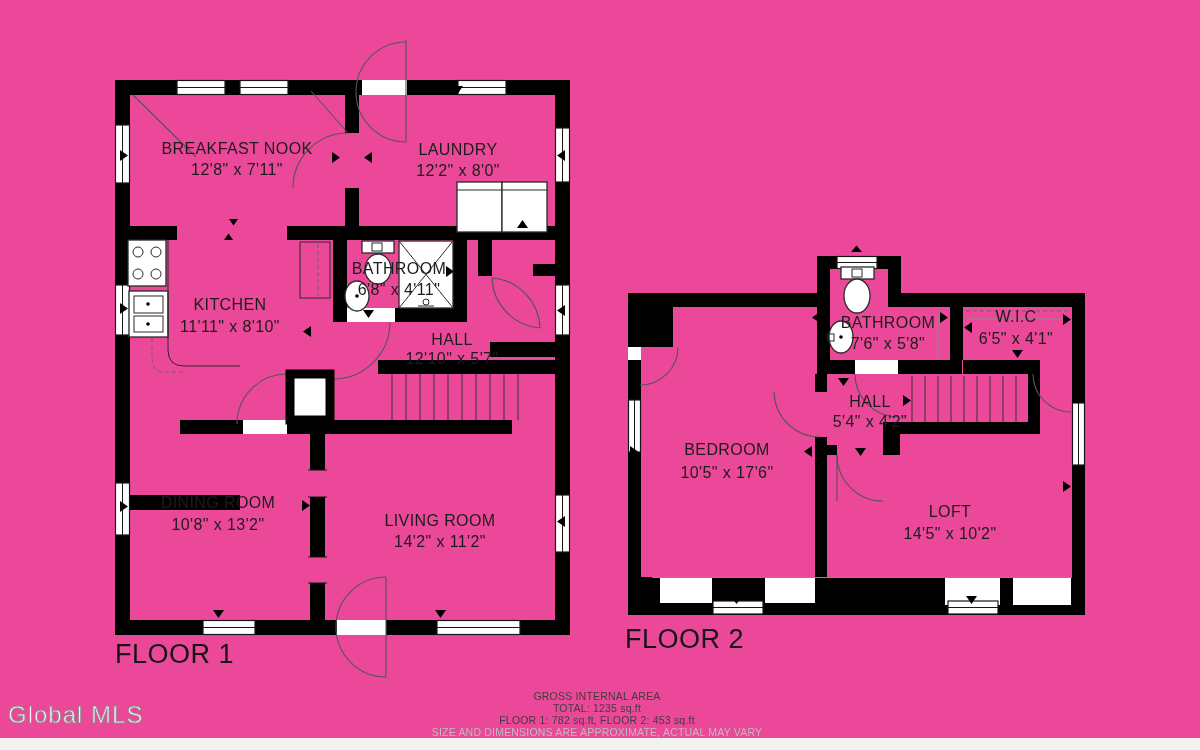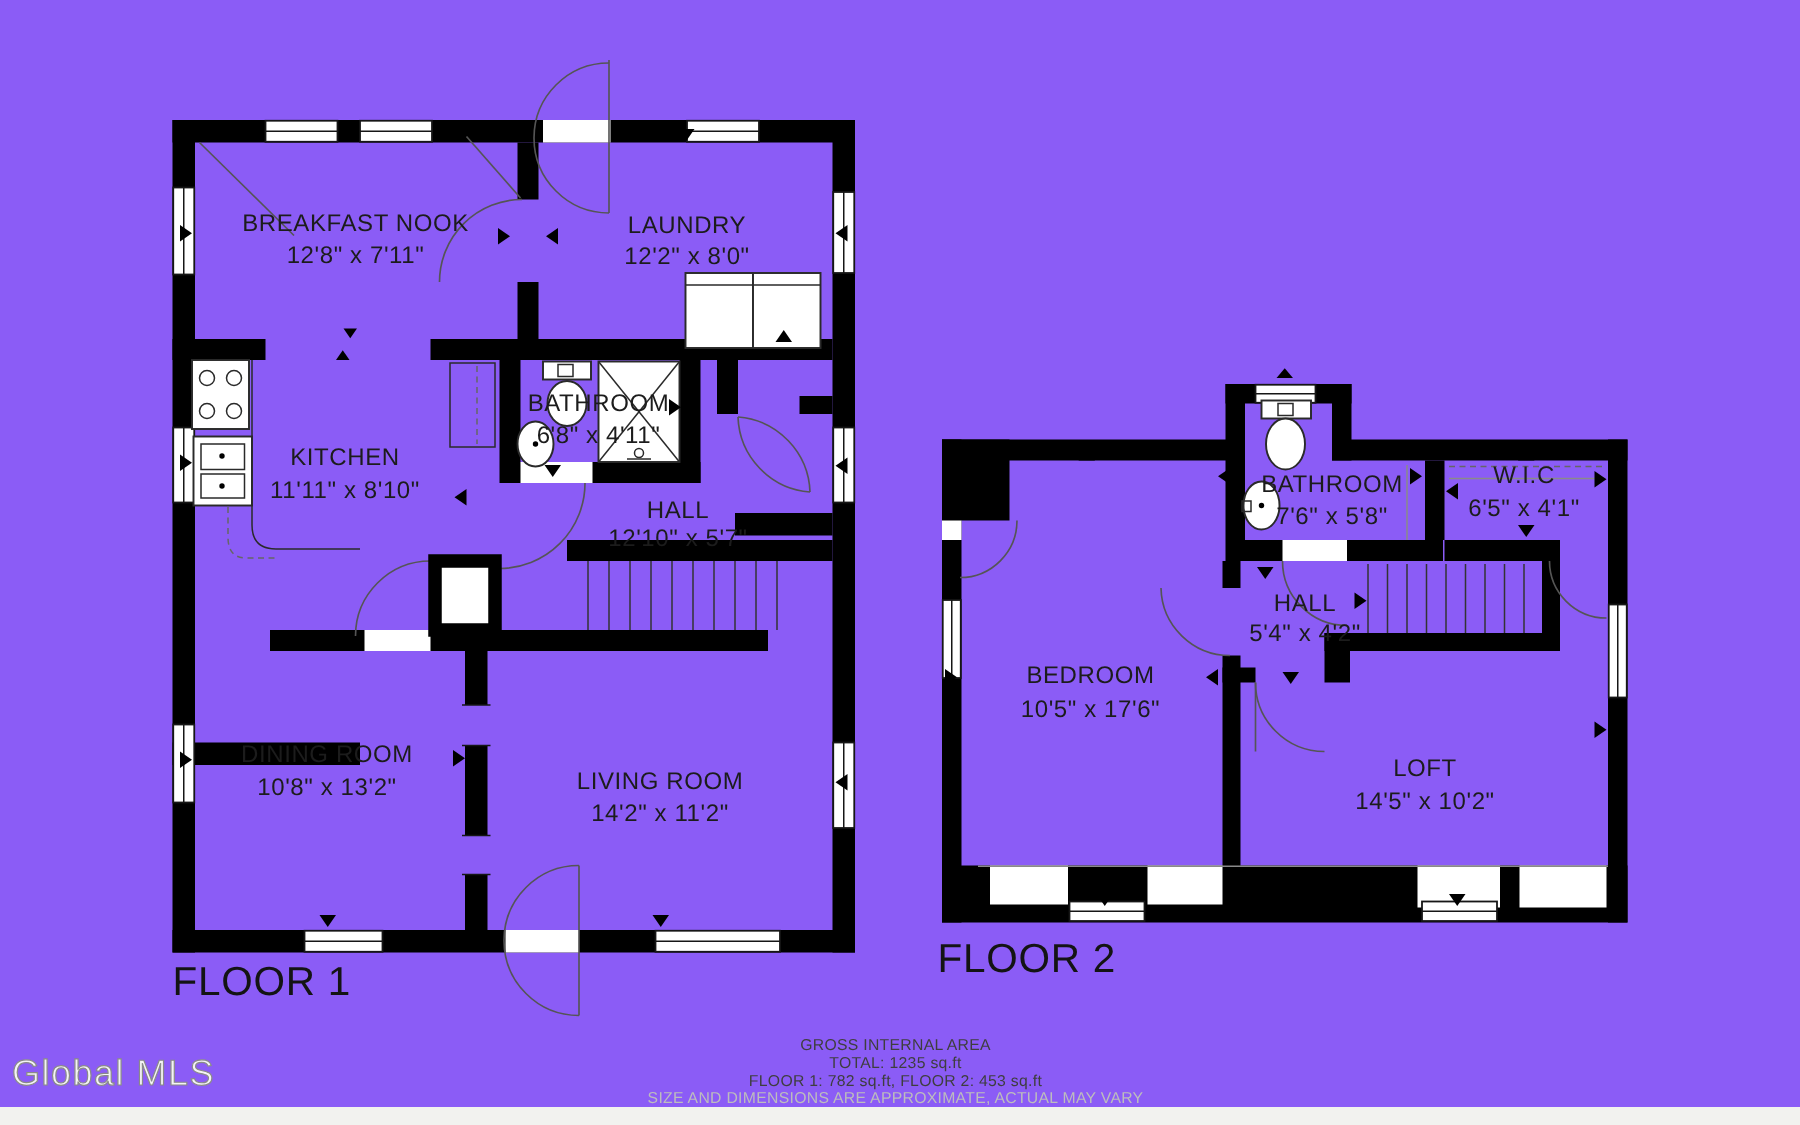--- a/index.html
+++ b/index.html
@@ -1,16 +1,16 @@
 <!DOCTYPE html>
 <html><head>
 <meta charset="utf-8">
 <style>
   html,body{margin:0;padding:0;background:#fff;}
-  .page{position:relative;width:1200px;height:750px;background:#8b5cf6;overflow:hidden;}
+  .page{position:relative;width:1200px;height:750px;background:#ec4899;overflow:hidden;}
   svg{display:block;}
   text{font-family:"Liberation Sans",sans-serif;}
   .wall{fill:#000;}
   .punch{fill:#fff;}
   .win{fill:#fff;stroke:#161616;stroke-width:1.2px;}
   .winline{stroke:#161616;stroke-width:1px;}
   .arc{fill:none;stroke:#555;stroke-width:1.1px;}
   .fix{fill:#fff;stroke:#2a2a2a;stroke-width:1.3px;}
   .thin{stroke:#2a2a2a;stroke-width:1px;fill:none;}
   .lite{stroke:#8a8a8a;stroke-width:1px;fill:none;}

